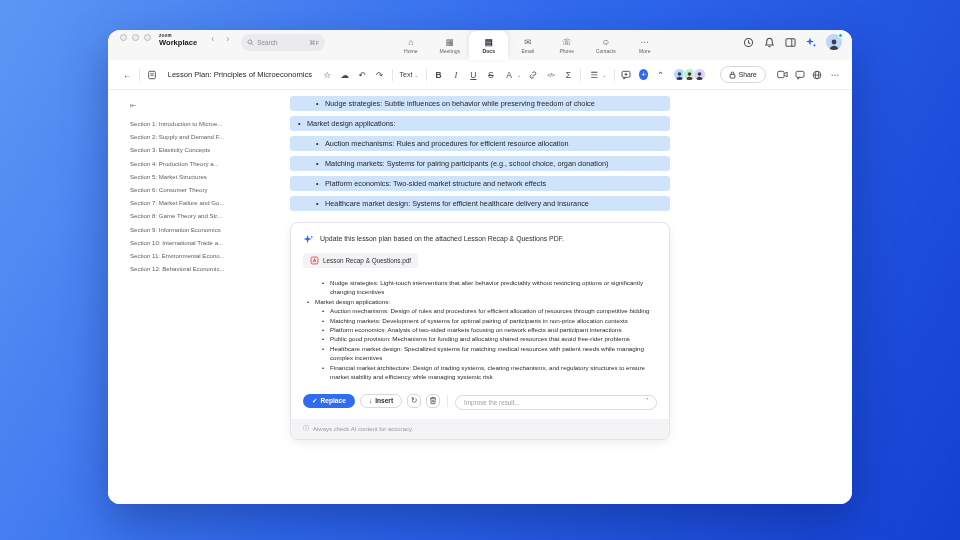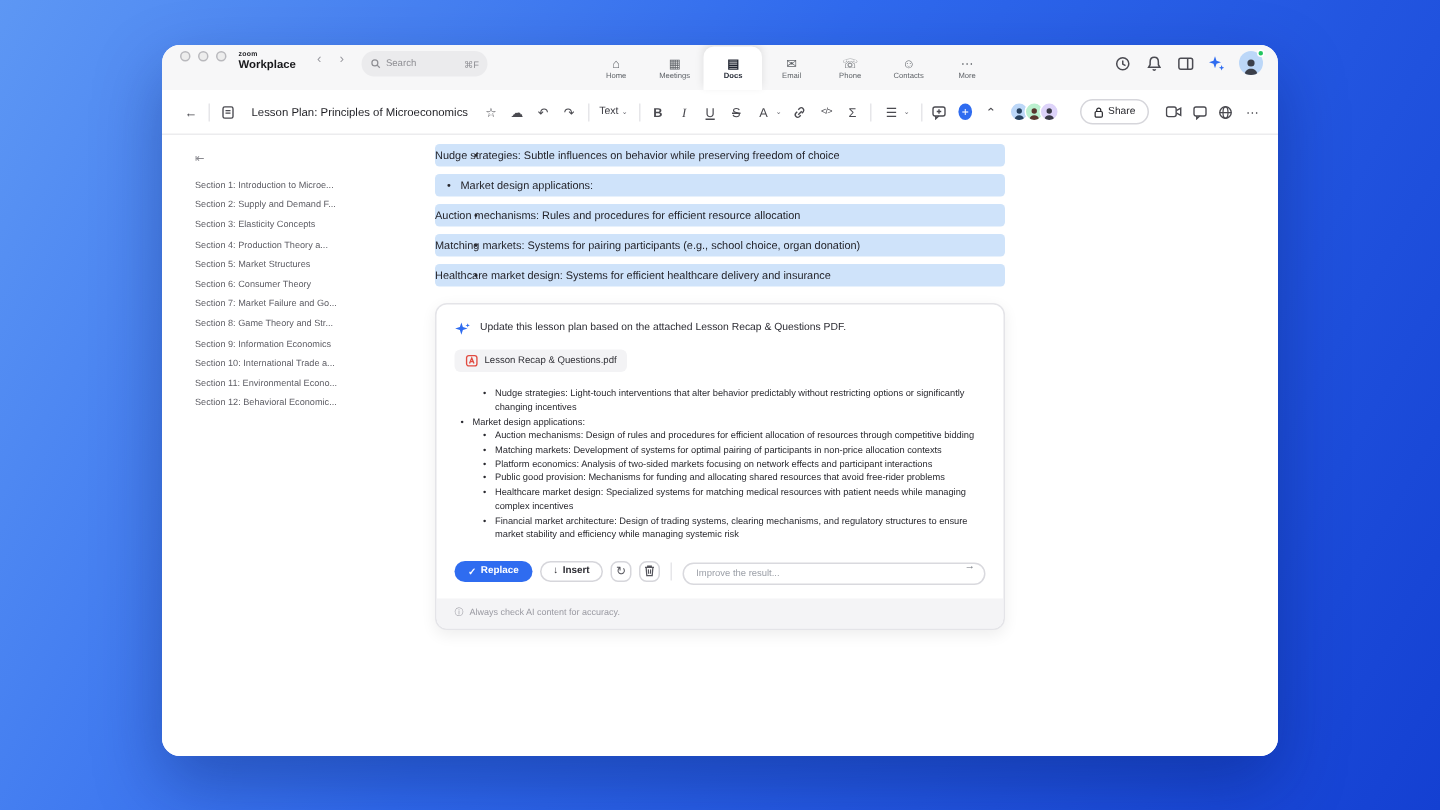--- a/index.html
+++ b/index.html
@@ -61,21 +61,21 @@
   .window-body { flex:1; display:flex; background:#fff; min-height:0; }
   .sidebar { width:175px; flex:none; padding:11px 0 0 22px; }
   .collapse-btn { font-size:7.5px; color:#8a8a90; margin-bottom:7px; cursor:default; }
   .side-item { font-size:6.1px; color:#5d5d64; line-height:13.2px; white-space:nowrap; cursor:default; }
 
   .content { width:380px; margin-left:7px; padding-top:6px; }
   .hl-row { background:#cfe3fa; border-radius:3px; height:15px; line-height:15px; margin-bottom:5px;
             font-size:7.3px; color:#25252b; position:relative; white-space:nowrap; overflow:hidden; }
   .hl-row::before { content:"•"; position:absolute; color:#25252b; }
   .hl-row.ind-1 { padding-left:17px; } .hl-row.ind-1::before { left:8px; }
-  .hl-row.ind-2 { } .hl-row.ind-2::before { left:26px; }
+  .hl-row.ind-2 { padding-left:35px; } .hl-row.ind-2::before { left:26px; }
 
   
   .ai-panel { margin-top:11px; border:1px solid #e4e4e8; border-radius:8px; background:#fff;
               box-shadow:0 3px 10px rgba(0,0,0,.07); display:flex; flex-direction:column; overflow:hidden; }
   .ai-head { display:flex; align-items:flex-start; gap:6px; padding:11px 12px 0; }
   .ai-head .txt { font-size:6.9px; color:#2c2c33; line-height:9px; }
   .ai-chip { display:inline-flex; align-items:center; gap:4px; background:#f3f3f5; border-radius:4px;
              padding:3px 7px; margin:8px 12px 0; font-size:6.4px; color:#303036; align-self:flex-start; }
   .ai-bullets { margin:10px 12px 0; }
   .ai-li { position:relative; font-size:6.2px; line-height:9.4px; color:#2a2a30; }
@@ -325,20 +325,21 @@
         </div>
     </div>
 
     <div class="content">
       <div>
 
       <div class="hl-row ind-2">Nudge strategies: Subtle influences on behavior while preserving freedom of choice</div>
           <div class="hl-row ind-1">Market design applications:</div>
           <div class="hl-row ind-2">Auction mechanisms: Rules and procedures for efficient resource allocation</div>
           <div class="hl-row ind-2">Matching markets: Systems for pairing participants (e.g., school choice, organ donation)</div>
+          <div class="hl-row ind-2">Platform economics: Two-sided market structure and network effects</div>
           <div class="hl-row ind-2">Healthcare market design: Systems for efficient healthcare delivery and insurance</div>
         </div>
 
       <div class="ai-panel">
         <div class="ai-head">
           <span>
             <svg width="11" height="11" viewBox="0 0 12 12">
                 <path d="M5 1 6.1 4.4 9.5 5.5 6.1 6.6 5 10 3.9 6.6 0.5 5.5 3.9 4.4Z" fill="#2f6cf0"></path>
                 <path d="M9.6 1.6 10 2.8 11.2 3.2 10 3.6 9.6 4.8 9.2 3.6 8 3.2 9.2 2.8Z" fill="#2f6cf0"></path>
               </svg>

